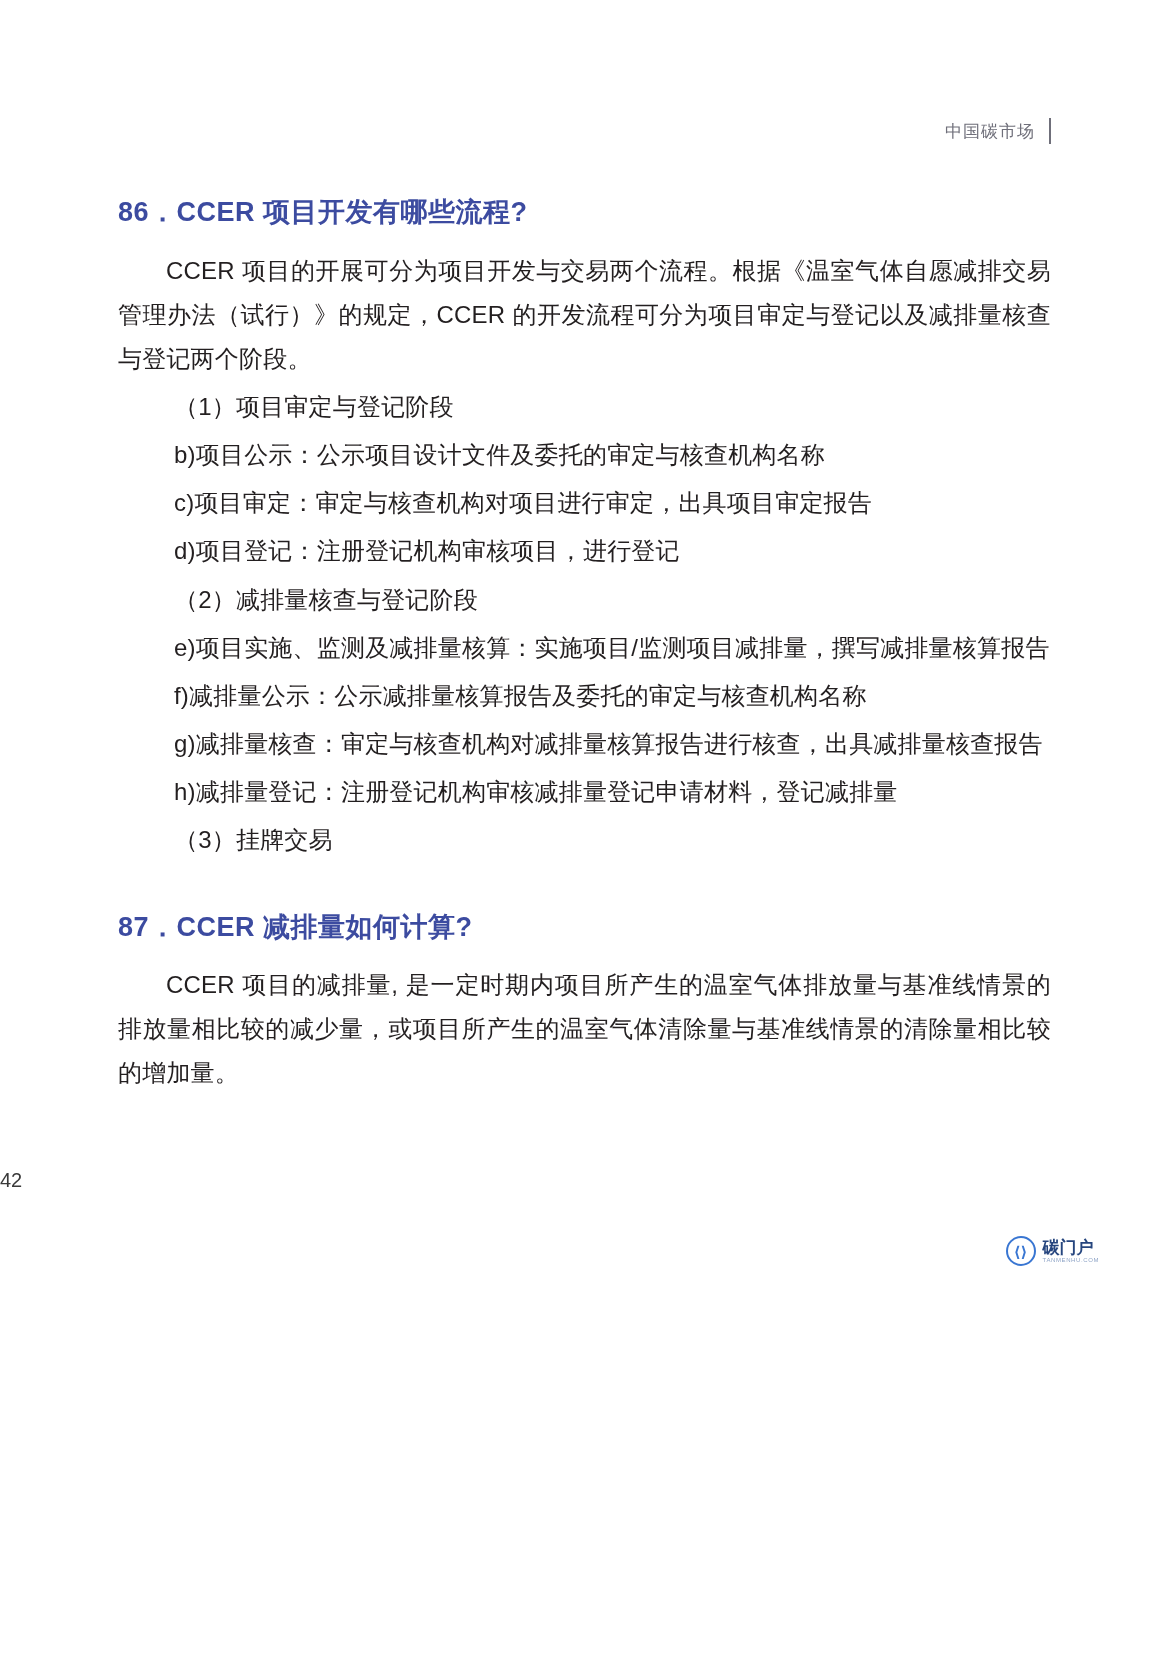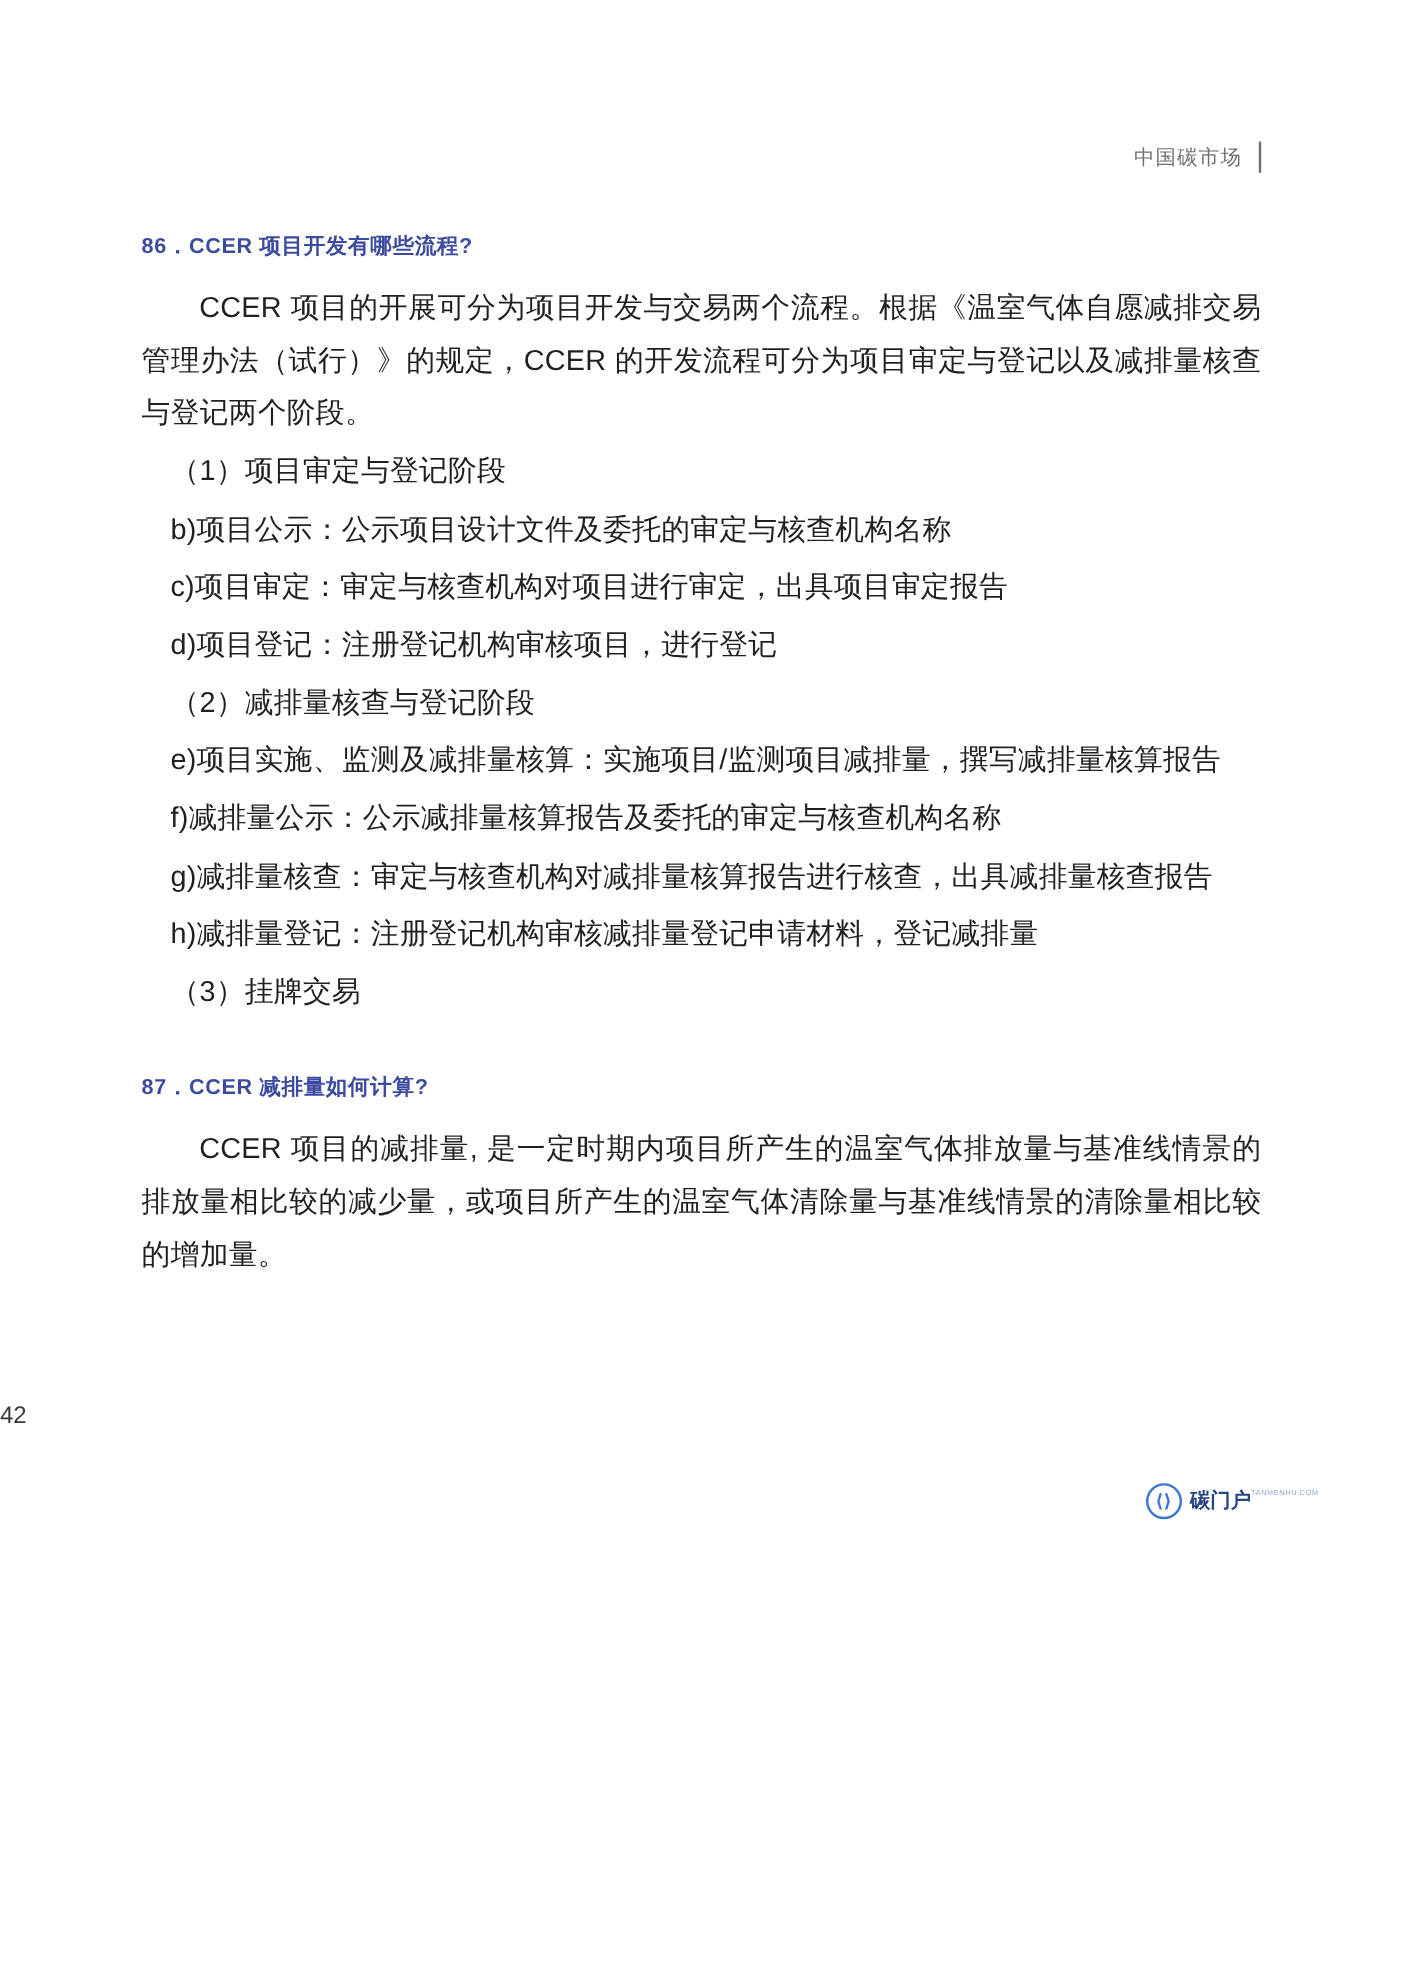--- a/index.html
+++ b/index.html
@@ -42,21 +42,21 @@
 
   
   .content {
     position: absolute;
     left: 118px;
     right: 118px;
     top: 192px;
   }
 
   h2.q-title {
-    font-size: 18px;
+    font-size: 27px;
     font-weight: bold;
     color: #3c4ba0;
     margin: 0;
     padding: 0;
     letter-spacing: 0.5px;
     line-height: 1.5;
   }
   .q-title.second {
     margin-top: 44px;
   }
@@ -70,20 +70,21 @@
     color: #231f20;
   }
   p.body.indent2 {
     text-indent: 2em;
   }
   p.body.indent1 {
     text-indent: 1em;
   }
   p.body.tight {
     margin-top: 4px;
+    margin-left: 32px;
   }
 
   
   .page-number {
     position: absolute;
     left: 0;
     right: 0;
     bottom: 118px;
     text-align: left;
     font-size: 20px;
@@ -108,20 +109,21 @@
     color: #2f6fd0;
     font-size: 15px;
     font-weight: bold;
     display: flex;
     align-items: center;
     justify-content: center;
     line-height: 1;
   }
   .brand-mark .brand-text {
     display: flex;
+    flex-direction: column;
     line-height: 1.05;
   }
   .brand-mark .brand-name {
     font-size: 17px;
     color: #1b3c78;
     font-weight: bold;
   }
   .brand-mark .brand-sub {
     font-size: 6px;
     color: #8aa0c4;

